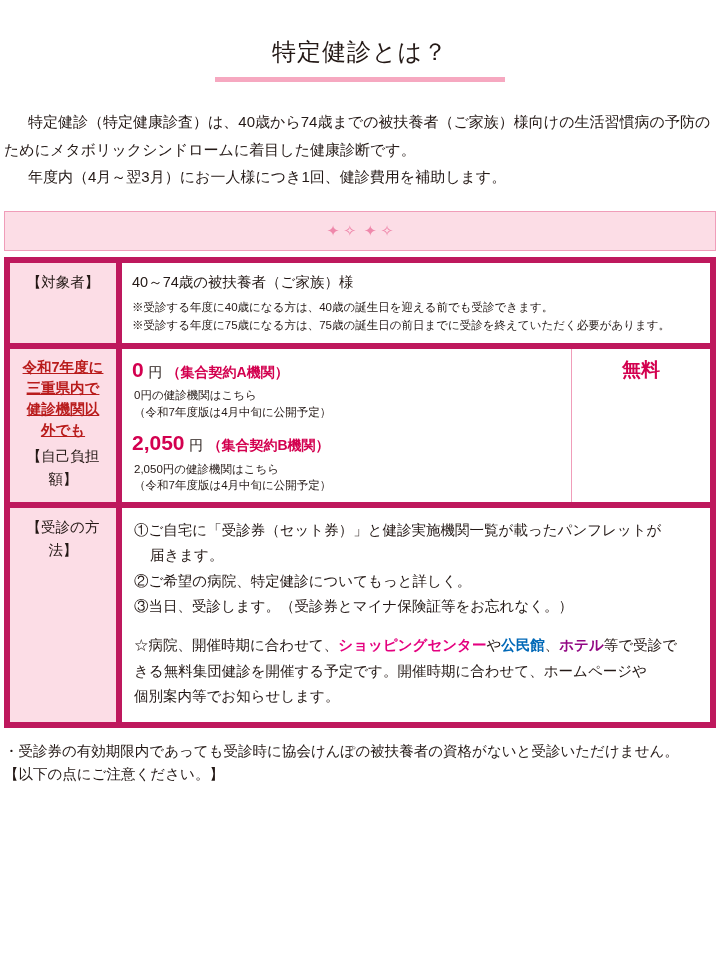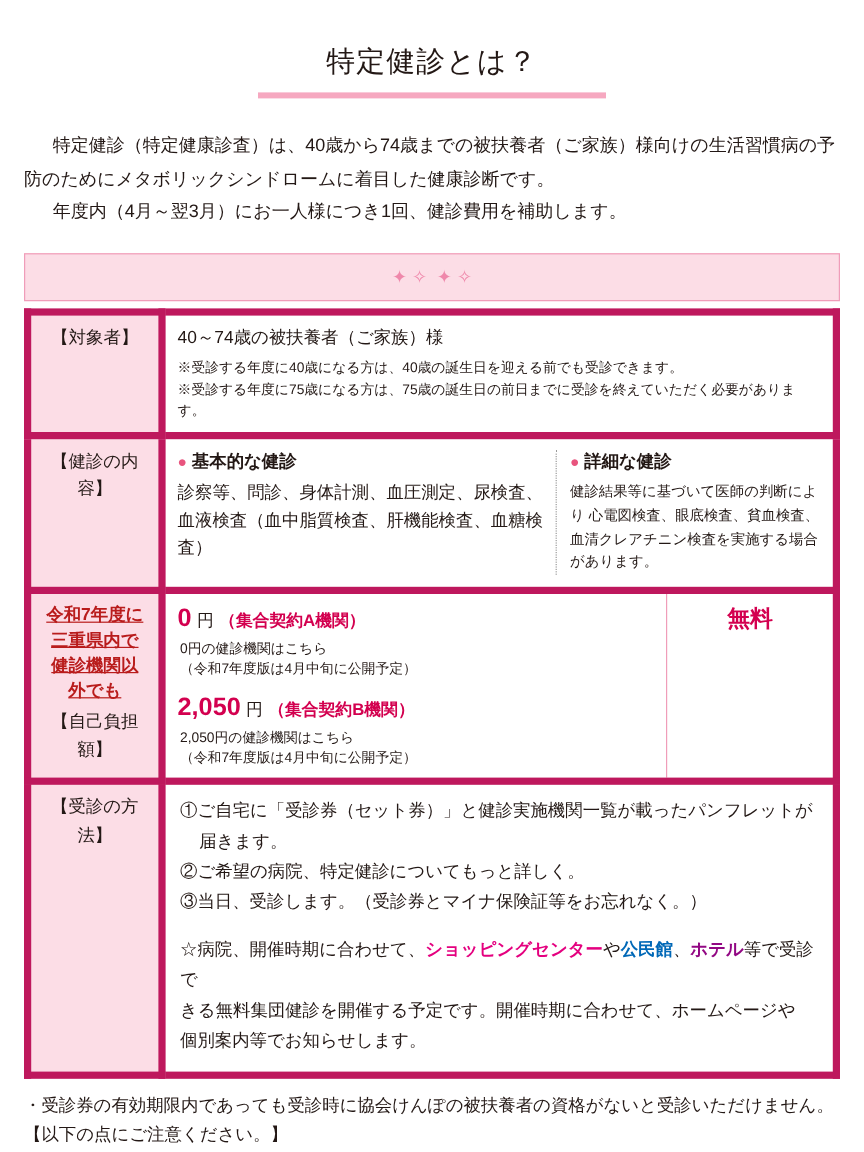--- a/index.html
+++ b/index.html
@@ -12,21 +12,21 @@
     background: #ffffff;
     font-family: "Liberation Sans", sans-serif;
     color: #231815;
     overflow: hidden;
   }
   .page {
     width: 720px;
     height: 740px;
     position: relative;
     box-sizing: border-box;
-    padding: 0 20px;
+    padding: 0 4px;
   }
 
   
   .title-wrap {
     text-align: center;
     padding-top: 38px;
   }
   .title {
     font-size: 24px;
     letter-spacing: 1px;
@@ -252,35 +252,20 @@
     <tbody>
         <tr>
       <td class="label">【対象者】</td>
       <td>
         <div class="body-txt">40～74歳の被扶養者（ご家族）様</div>
         <div class="note">※受診する年度に40歳になる方は、40歳の誕生日を迎える前でも受診できます。</div>
         <div class="note" style="margin-top:1px">※受診する年度に75歳になる方は、75歳の誕生日の前日までに受診を終えていただく必要があります。</div>
       </td>
     </tr>
 
-    <tr>
-      <td class="label">【健診の内容】</td>
-      <td style="padding:9px 8px 10px 10px">
-        <div class="split">
-          <div class="col-l">
-            <div class="dot-head">基本的な健診</div>
-            <div class="body-txt">診察等、問診、身体計測、血圧測定、尿検査、血液検査（血中脂質検査、肝機能検査、血糖検査）</div>
-          </div>
-          <div class="col-r">
-            <div class="dot-head">詳細な健診</div>
-            <div class="small-body">健診結果等に基づいて医師の判断により 心電図検査、眼底検査、貧血検査、血清クレアチニン検査を実施する場合があります。</div>
-          </div>
-        </div>
-      </td>
-    </tr>
 
     <tr>
       <td class="label">
         <span class="red-u">令和7年度に</span>
         <span class="red-u">三重県内で</span>
         <span class="red-u">健診機関以外でも</span>
         <span class="blk">【自己負担額】</span>
       </td>
       <td style="padding:0">
         <table style="width:100%; border-collapse:collapse; table-layout:fixed">

